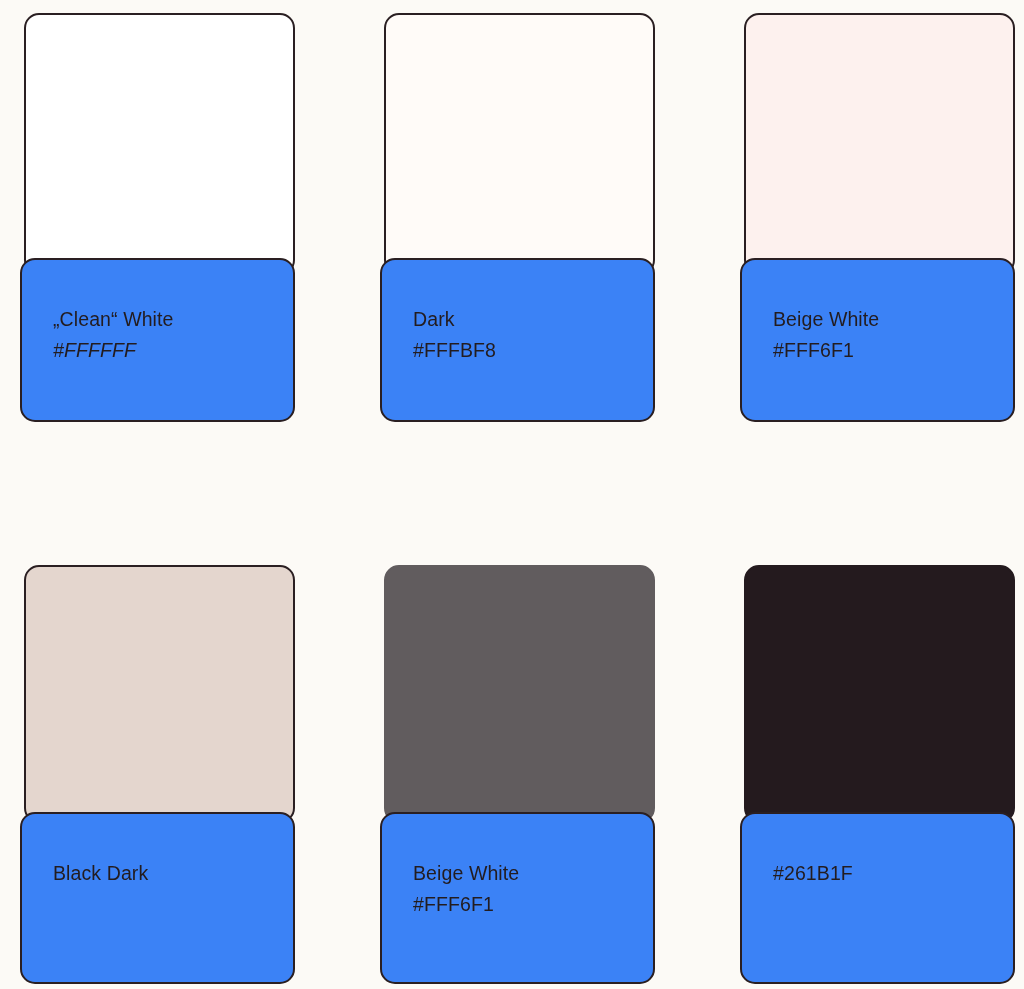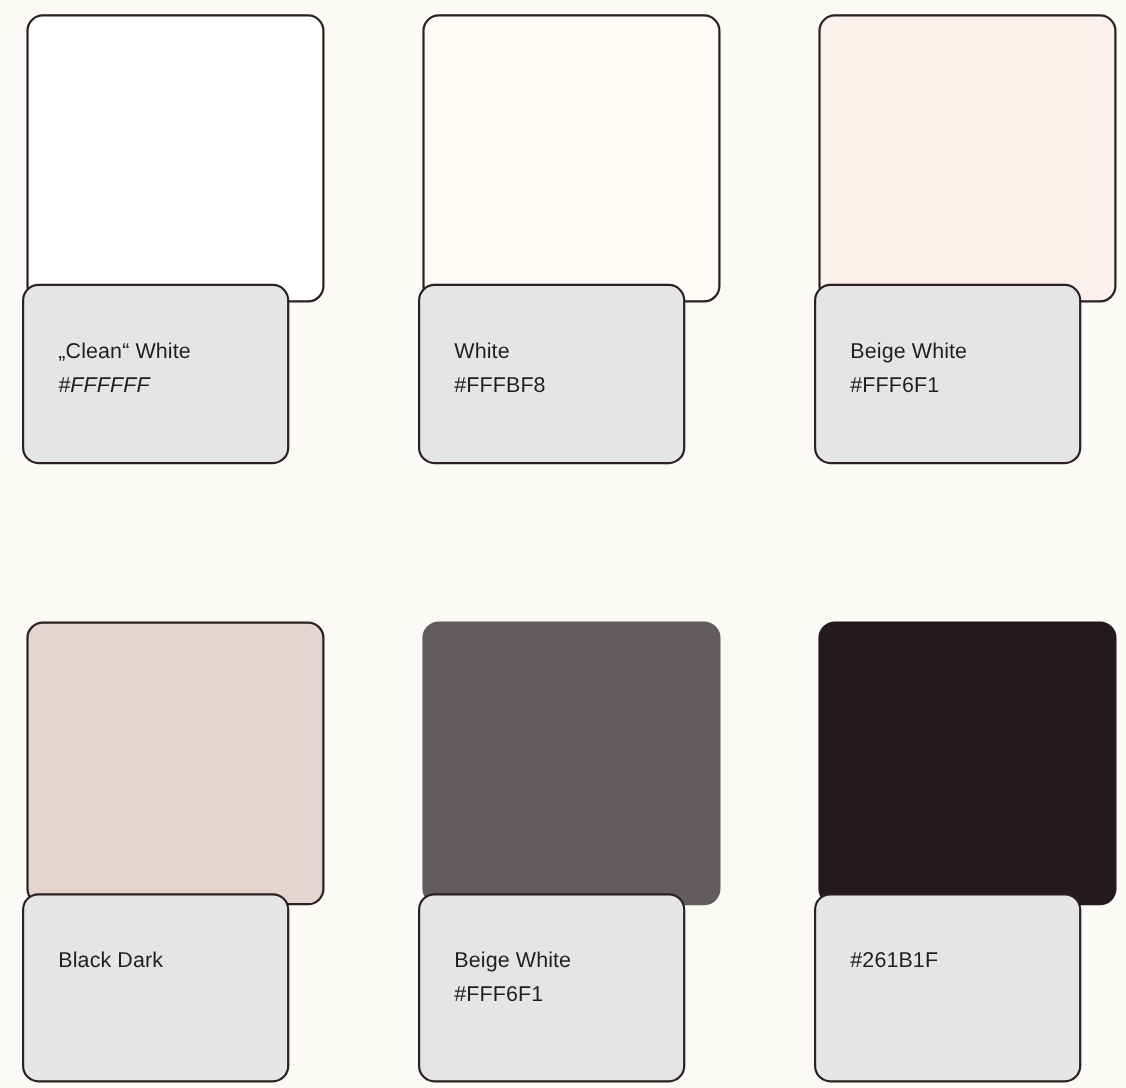--- a/index.html
+++ b/index.html
@@ -39,26 +39,26 @@
     border: 2px solid #2a1f22;
     border-radius: 15px;
     background: #ffffff;
   }
 
   
   .label-plate {
     position: absolute;
     left: 0;
     top: 245px;
-    width: 243px;
+    width: 275px;
     height: 164px;
     box-sizing: border-box;
     border: 2px solid #2a1f22;
     border-radius: 15px;
-    background: #e5e5e5;
+    background: #3b82f6;
     padding: 44px 0 0 31px;
   }
 
   .color-name,
   .color-hex {
     display: block;
     color: #231c1f;
     font-size: 19.5px;
     line-height: 31px;
     letter-spacing: 0.1px;
@@ -89,21 +89,21 @@
     <div class="color-chip" style="background: rgb(255, 255, 255); border-color: rgb(42, 31, 34);"></div>
     <div class="label-plate" style="border-color: rgb(42, 31, 34);">
       <span class="color-name" style="color: rgb(35, 28, 31);">„Clean“ White</span>
       <span class="color-hex" style="color: rgb(35, 28, 31); font-style: italic;">#FFFFFF</span>
     </div>
   </div>
 
   <div class="swatch-card row-top col-1">
     <div class="color-chip" style="background: rgb(255, 251, 248); border-color: rgb(42, 31, 34);"></div>
     <div class="label-plate" style="border-color: rgb(42, 31, 34);">
-      <span class="color-name" style="color: rgb(35, 28, 31);">White</span>
+      <span class="color-name" style="color: rgb(35, 28, 31);">Dark</span>
       <span class="color-hex" style="color: rgb(35, 28, 31);">#FFFBF8</span>
     </div>
   </div>
 
   <div class="swatch-card row-top col-2">
     <div class="color-chip" style="background: rgb(253, 241, 238); border-color: rgb(42, 31, 34);"></div>
     <div class="label-plate" style="border-color: rgb(42, 31, 34);">
       <span class="color-name" style="color: rgb(35, 28, 31);">Beige White</span>
       <span class="color-hex" style="color: rgb(35, 28, 31);">#FFF6F1</span>
     </div>

